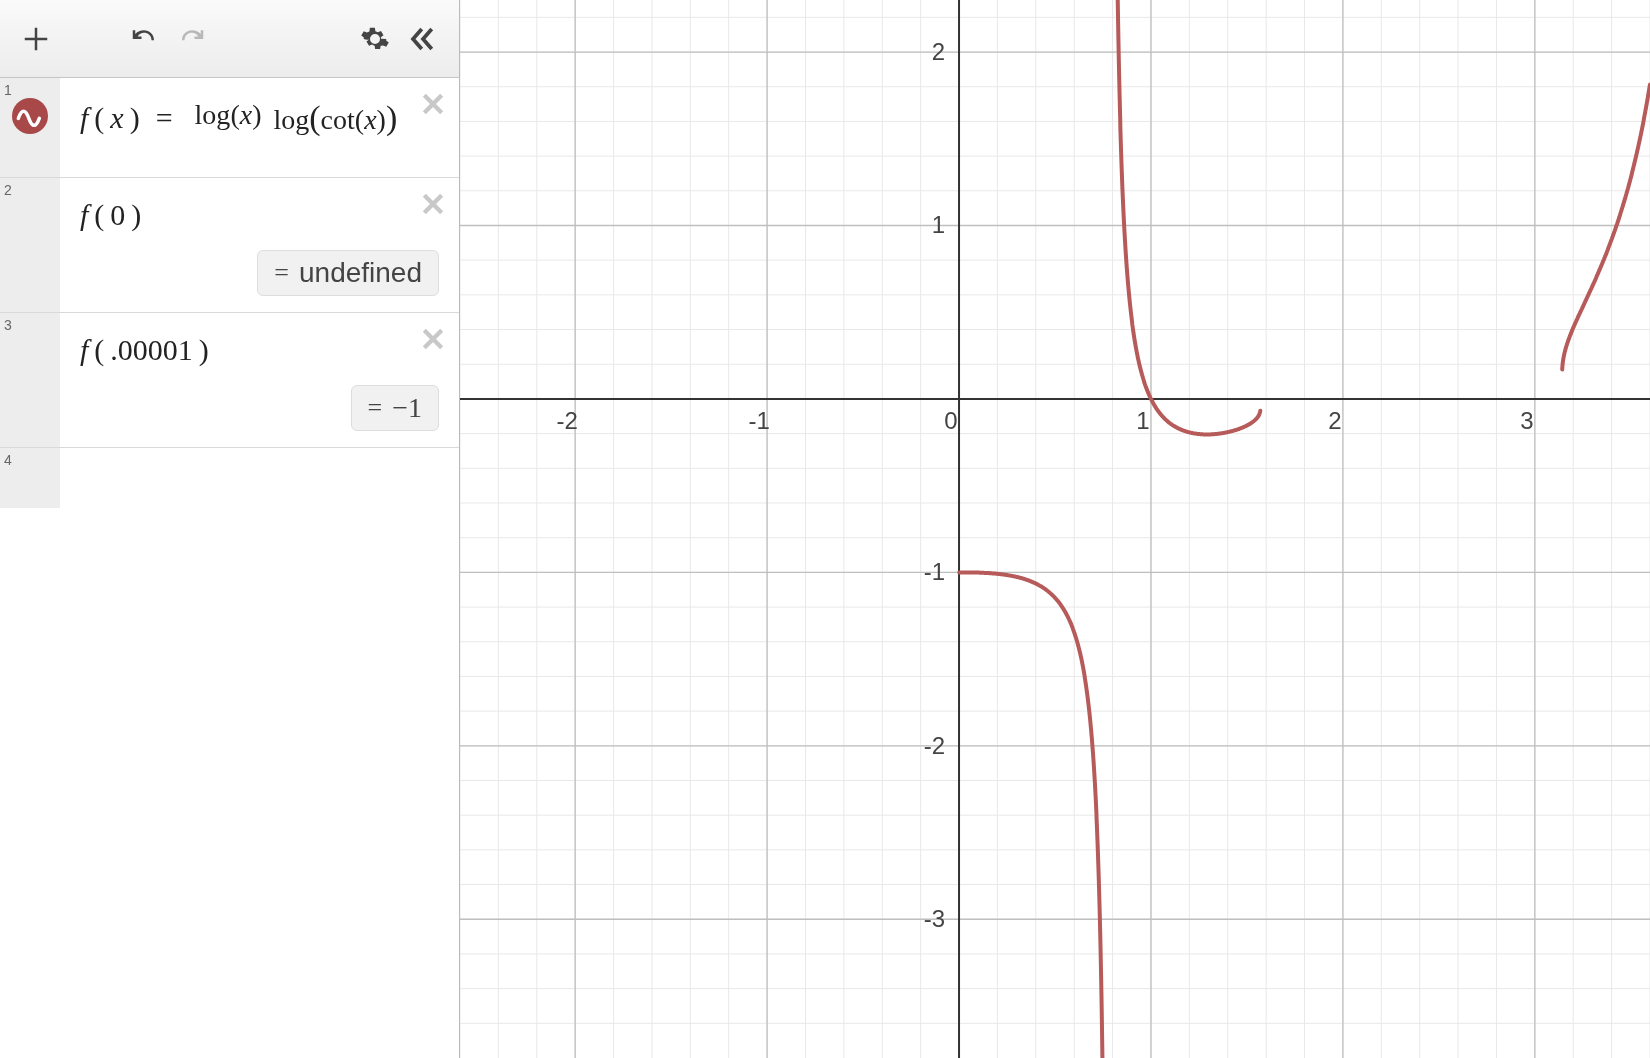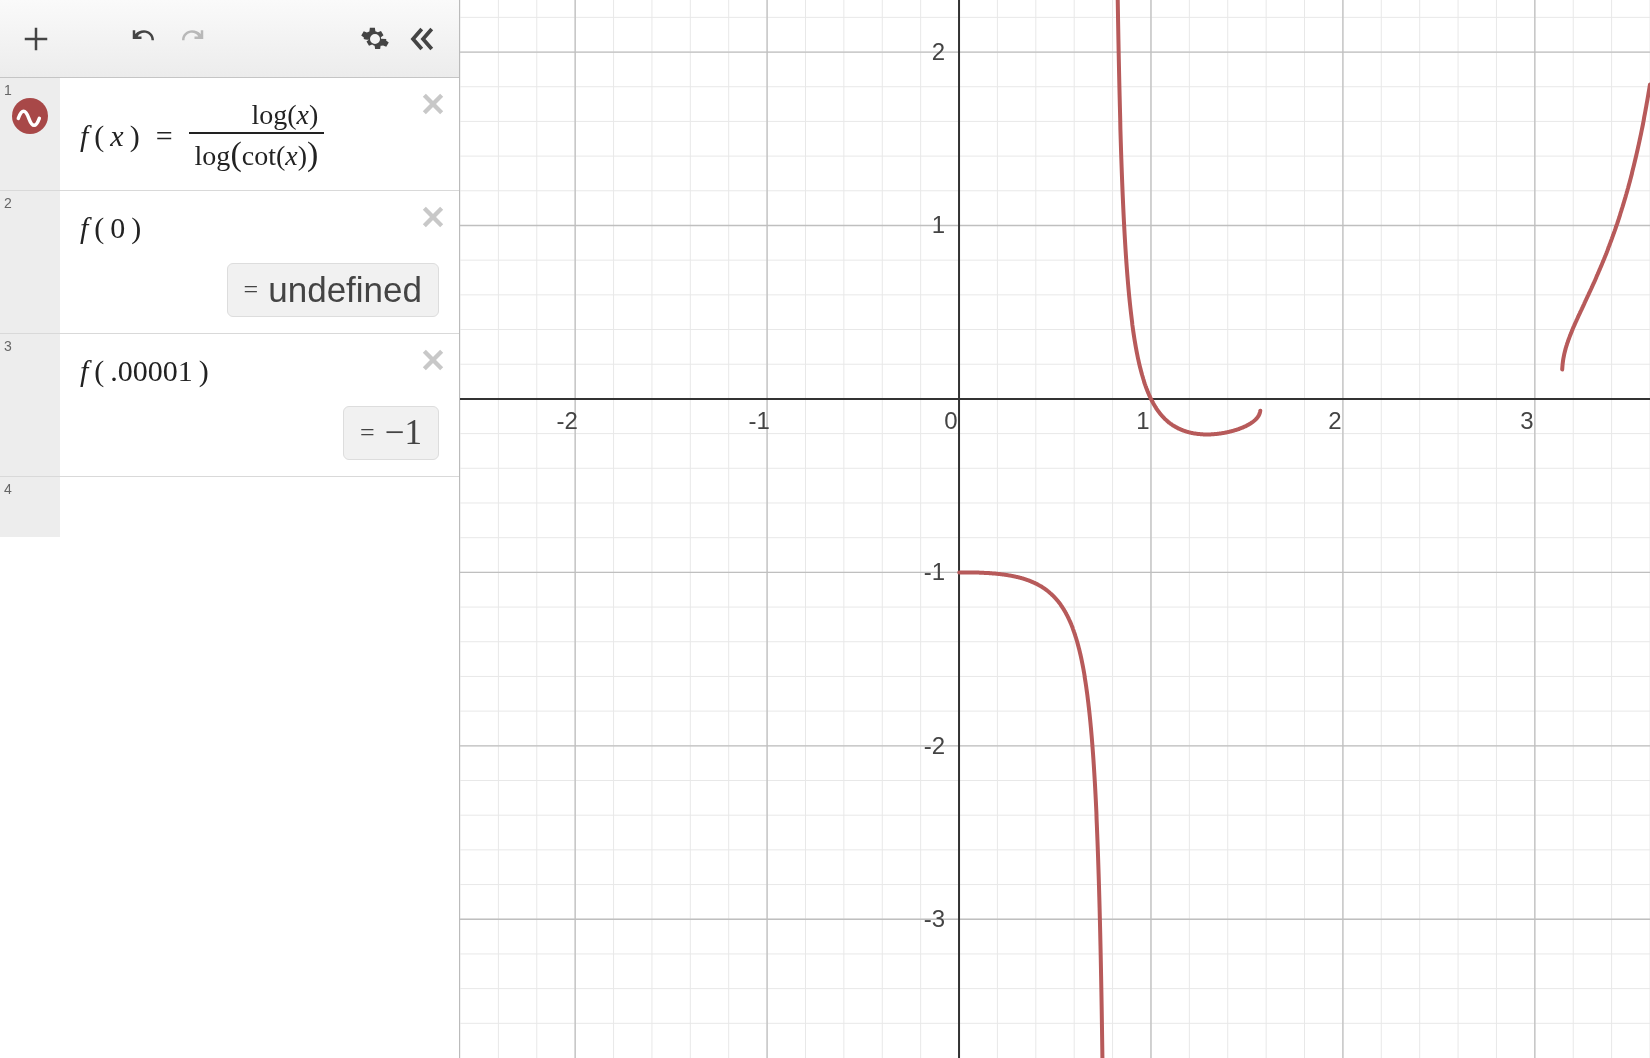--- a/index.html
+++ b/index.html
@@ -79,40 +79,40 @@
     position:absolute; top:10px; right:10px;
     width:32px; height:32px;
     color:#c8c8c8; cursor:pointer;
     display:flex; align-items:center; justify-content:center;
   }
   .expr .close svg { width:26px; height:26px; stroke:#c8c8c8; stroke-width:4; }
 
   .math-row { display:flex; align-items:center; gap:6px; }
   .math-row .ital { font-style: italic; }
   .frac {
-    display:inline-flex; flex-direction:column; align-items:flex-end;
+    display:inline-flex; align-items:flex-start;
     font-size: 28px; line-height:1.2;
     vertical-align:middle;
   }
   .frac .num, .frac .den { padding: 0 6px; white-space:nowrap; }
   .frac .bar { width:100%; height:0; border-top:2px solid #222; }
 
   .result-chip {
     align-self:flex-end;
     background:#f1f1f1;
     border:1px solid #ddd;
     border-radius:6px;
     padding:6px 16px;
     font-family: Arial, sans-serif;
     font-size: 26px;
     color:#444;
     display:flex; align-items:center; gap:10px;
   }
   .result-chip .eq { font-family:"Times New Roman",serif; font-size:26px; }
-  .result-chip .val { font-family:"Times New Roman",serif; font-size:35px; }
+  .result-chip .val { font-family:"Times New Roman",serif; font-size:28px; }
 
   .expr-empty .gutter { background:#ededed; }
   .expr-empty .body { min-height:60px; }
   .fade-bottom {
     position:relative;
   }
   .fade-bottom::after{
     content:""; position:absolute; left:0; right:0; bottom:-1px; height:60px;
     background:linear-gradient(rgba(255,255,255,0), #fff);
     pointer-events:none;

